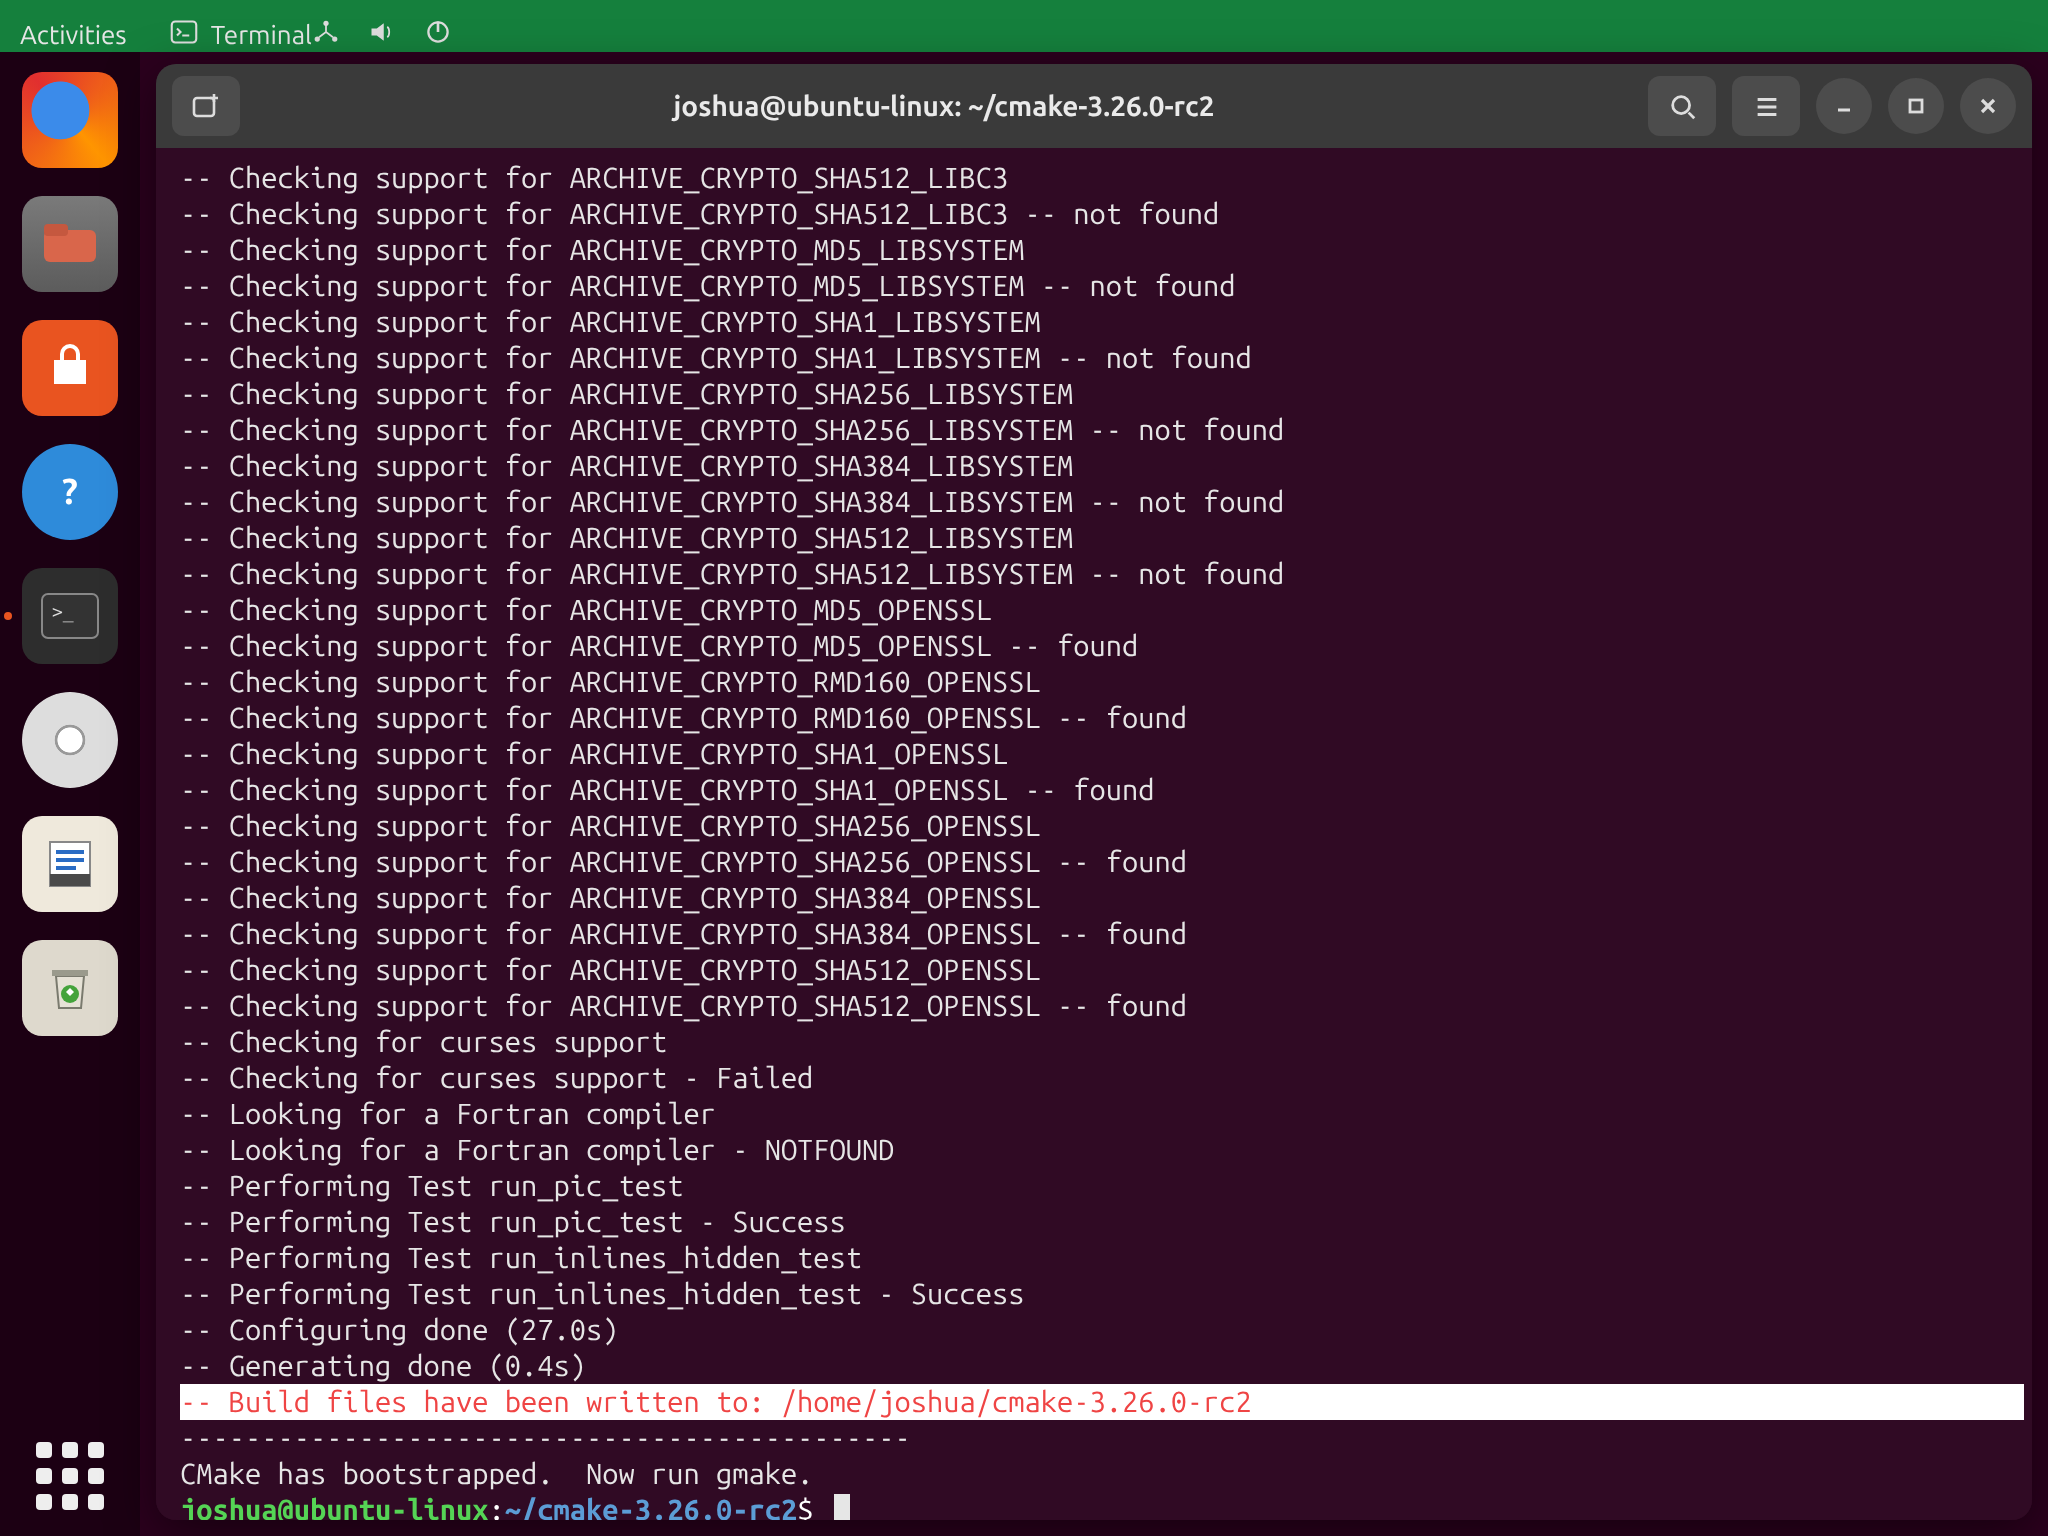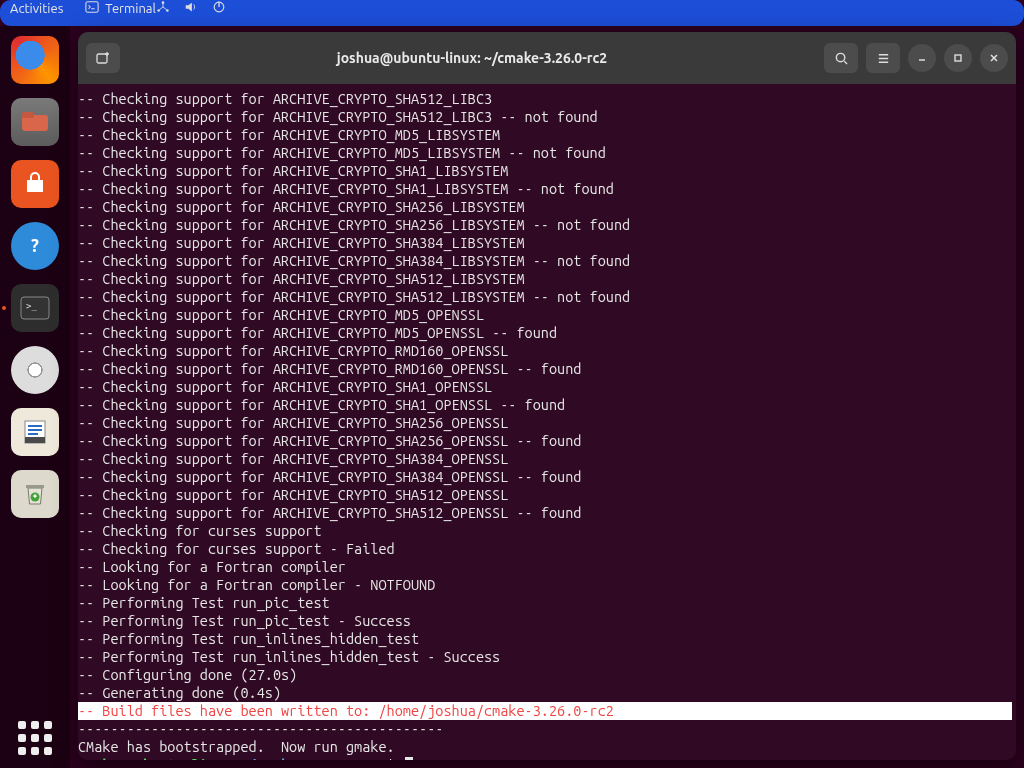--- a/index.html
+++ b/index.html
@@ -1,38 +1,38 @@
 <!DOCTYPE html>
 <html><head>
 <meta charset="utf-8">
 <style>
   * { box-sizing: border-box; margin: 0; padding: 0; }
   html, body { width: 1024px; height: 768px; overflow: hidden; font-family: Ubuntu, "Segoe UI", sans-serif; background: #2c001e; }
   
-  .top-panel { height: 26px; background: #1d4ed8; color: #e6e6e6; display: flex; align-items: flex-start; font-size: 13px; padding: 0 10px; border-radius: 11px; }
+  .top-panel { height: 26px; background: #15803d; color: #e6e6e6; display: flex; align-items: flex-end; font-size: 13px; padding: 0 10px; }
   .top-panel .left { display: flex; align-items: center; gap: 22px; }
   .top-panel .center { flex: 1; text-align: center; }
   .top-panel .right { display: flex; align-items: center; gap: 14px; }
   .tp-item { display: flex; align-items: center; gap: 6px; }
   .tp-icon { width: 14px; height: 14px; display: inline-block; }
   
   .dock { position: absolute; left: 0; top: 26px; bottom: 0; width: 70px; background: rgba(0,0,0,0.35); display: flex; flex-direction: column; align-items: center; padding: 10px 0; gap: 14px; }
   .dock-icon { width: 48px; height: 48px; border-radius: 10px; display: flex; align-items: center; justify-content: center; position: relative; }
   .dock-icon.active::before { content: ""; position: absolute; left: -9px; top: 50%; width: 4px; height: 4px; background: #e95420; border-radius: 50%; transform: translateY(-50%); }
   .dock-spacer { flex: 1; }
   .apps-grid { width: 40px; height: 40px; display: grid; grid-template-columns: repeat(3,8px); grid-template-rows: repeat(3,8px); gap: 5px; justify-content: center; align-content: center; }
   .apps-grid span { background: #eee; width: 8px; height: 8px; border-radius: 2px; }
   
   .window { position: absolute; left: 78px; top: 32px; right: 8px; bottom: 8px; background: #300a24; border-radius: 10px; overflow: hidden; display: flex; flex-direction: column; box-shadow: 0 6px 24px rgba(0,0,0,0.5); }
-  .titlebar { height: 52px; background: #3a3a3a; display: flex; align-items: center; padding: 0 8px; gap: 8px; }
+  .titlebar { height: 42px; background: #3a3a3a; display: flex; align-items: center; padding: 0 8px; gap: 8px; }
   .tb-btn { width: 34px; height: 30px; border-radius: 6px; background: #4c4c4c; display: flex; align-items: center; justify-content: center; color: #ddd; }
   .tb-btn.round { width: 28px; height: 28px; border-radius: 50%; background: #4c4c4c; }
   .tb-title { flex: 1; text-align: center; color: #eaeaea; font-size: 14px; font-weight: 600; }
   .tb-right { display: flex; gap: 8px; align-items: center; }
-  .term-body { flex: 1; background: #300a24; color: #e6e6e6; font-family: "Ubuntu Mono","DejaVu Sans Mono",monospace; font-size: 14.5px; line-height: 18px; padding: 6px 4px 6px 0; white-space: pre; overflow: hidden; }
+  .term-body { flex: 1; background: #300a24; color: #e6e6e6; font-family: "Ubuntu Mono","DejaVu Sans Mono",monospace; font-size: 14.5px; line-height: 18px; padding: 6px 4px 6px 12px; white-space: pre; overflow: hidden; }
   .term-line { padding: 0 0 0 0; }
   .hl { background: #ffffff; color: #ef4444; display: inline-block; width: 100%; }
   .prompt-user { color: #55d455; font-weight: 700; margin-top: 17px; }
   .prompt-path { color: #5c9dd6; font-weight: 700; }
   .prompt-sep  { color: #ffffff; }
   .cursor { display: inline-block; width: 8px; height: 15px; background: #e6e6e6; vertical-align: -2px; margin-left: 2px; }
   svg { display: block; }
 </style>
 </head>
 <body>

